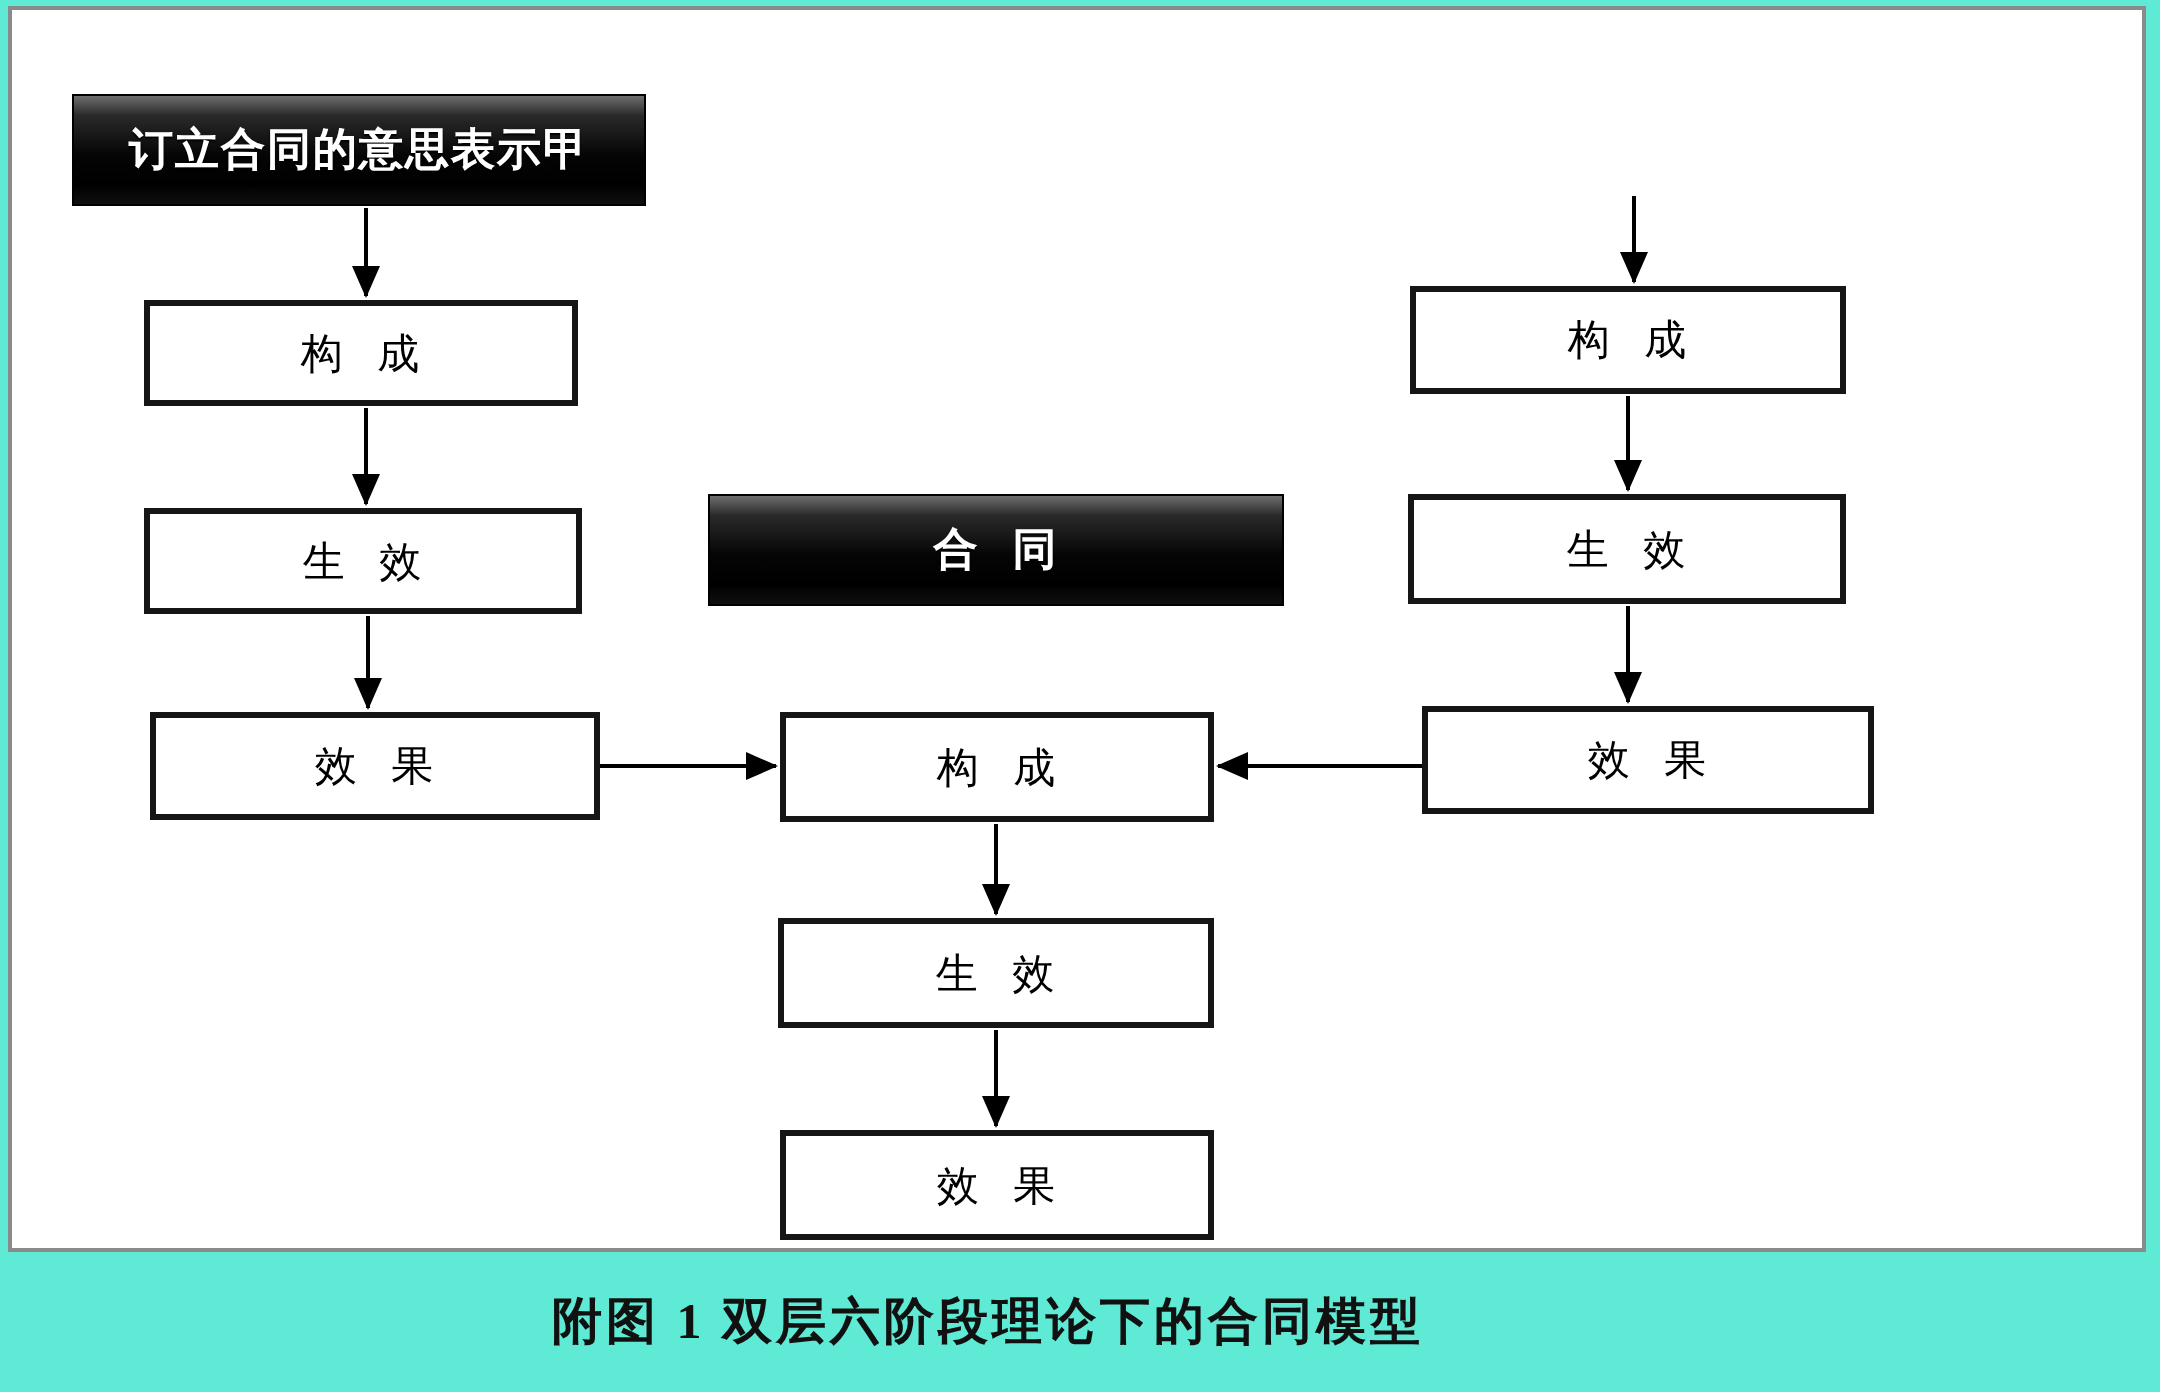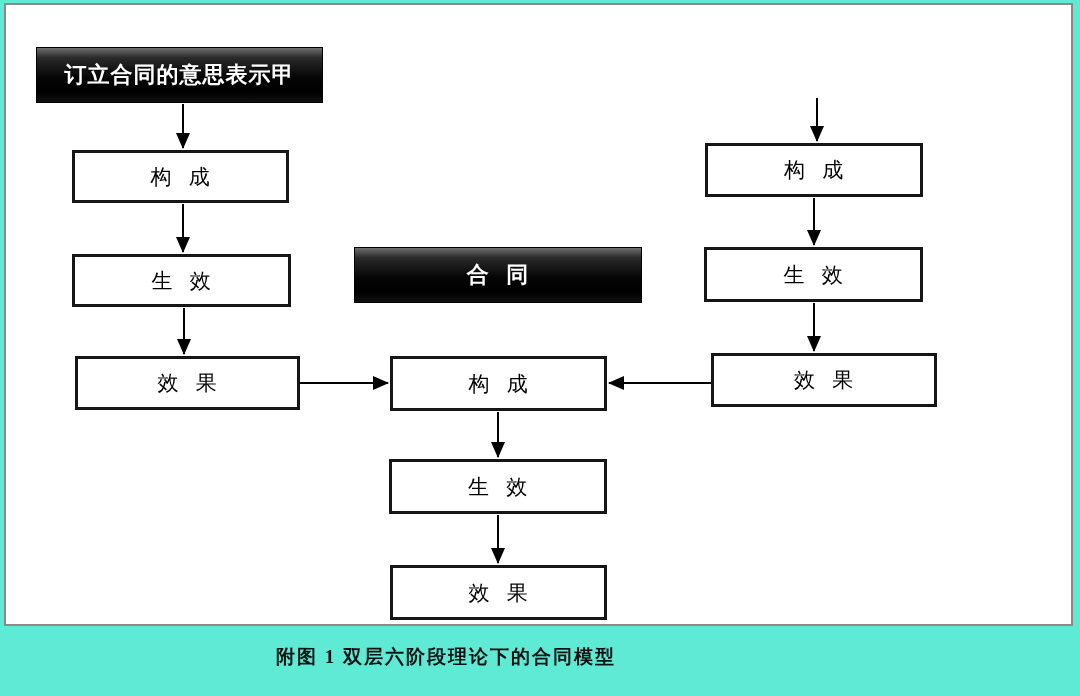--- a/index.html
+++ b/index.html
@@ -68,21 +68,21 @@
   .pos-r-valid    { left: 704px; top: 247px; width: 219px; height: 55px; }
   .pos-r-effect   { left: 711px; top: 353px; width: 226px; height: 54px; }
   .pos-m-const    { left: 390px; top: 356px; width: 217px; height: 55px; }
   .pos-m-valid    { left: 389px; top: 459px; width: 218px; height: 55px; }
   .pos-m-effect   { left: 390px; top: 565px; width: 217px; height: 55px; }
   .caption {
     position: absolute;
     left: 276px;
     top: 644px;
     width: 528px;
-    font-size: 19px;
+    font-size: 25px;
     font-weight: bold;
     letter-spacing: 2px;
     color: #111111;
     white-space: nowrap;
   }
 </style>
 </head>
 <body>
 
 <div class="canvas">

